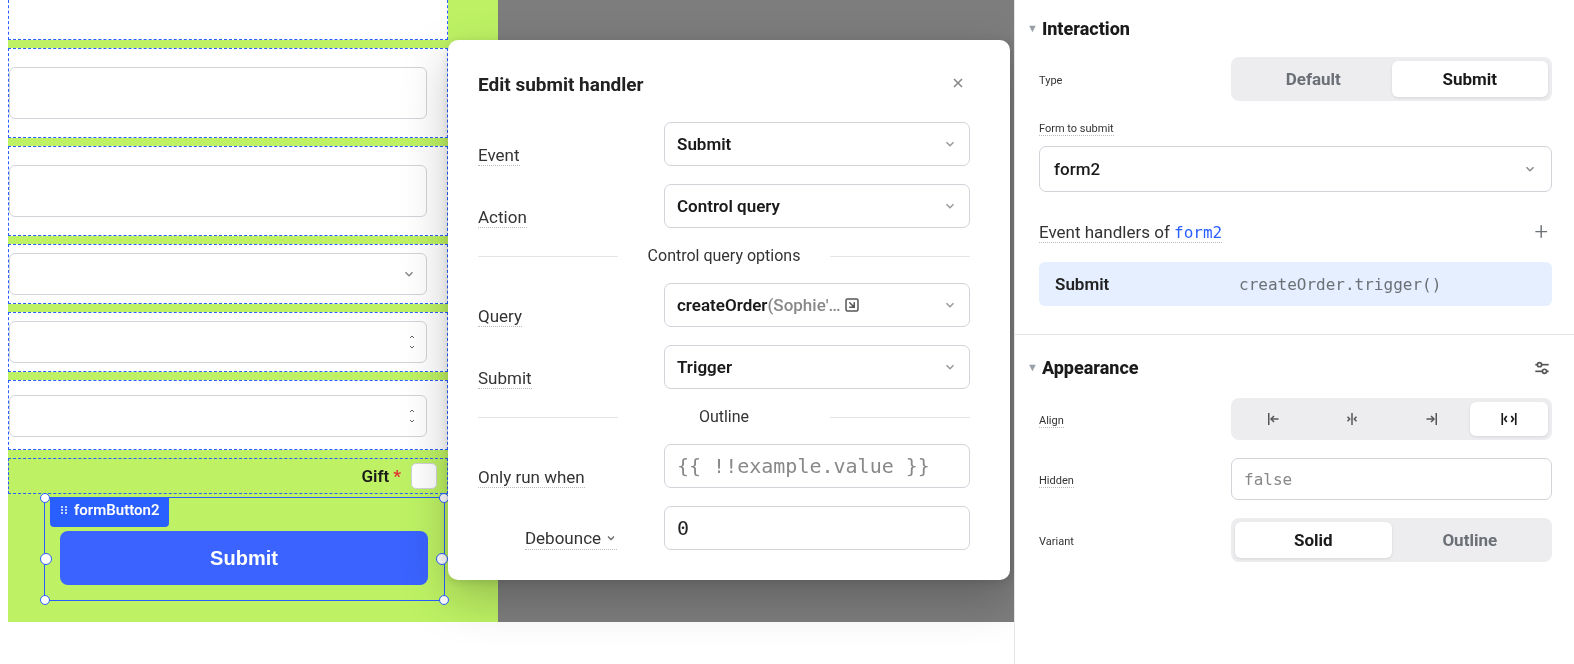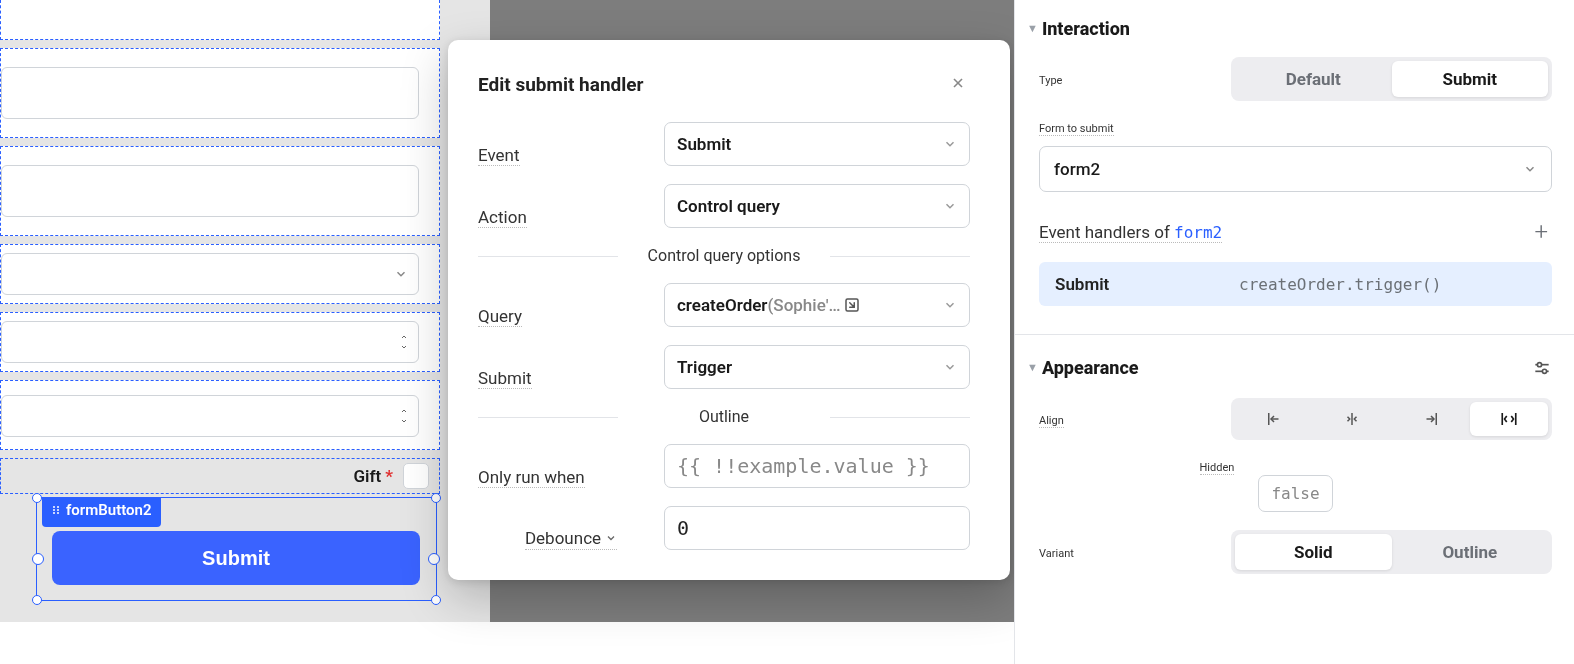--- a/index.html
+++ b/index.html
@@ -26,25 +26,25 @@
   .canvas-grey {
     position: absolute;
     left: 490px;
     top: 0;
     width: 524px;
     height: 622px;
     background: #7d7d7d;
   }
   .form-area {
     position: absolute;
-    left: 0;
+    left: 8px;
     top: 0;
     width: 490px;
     height: 622px;
-    background: #e5e5e5;
+    background: #bef264;
   }
   .dashed-box {
     border: 1px dashed #2a5fff;
     background: #fff;
     position: absolute;
   }
   .field-outline {
     border: 1px solid #d0d4d9;
     border-radius: 6px;
     background: #fff;
@@ -637,21 +637,21 @@
         <svg width="22" height="18" viewBox="0 0 24 24" fill="none" stroke="currentColor" stroke-width="2.2">
             <line x1="3" y1="4" x2="3" y2="20"></line>
             <line x1="21" y1="4" x2="21" y2="20"></line>
             <polyline points="9 8 6 12 9 16"></polyline>
             <polyline points="15 8 18 12 15 16"></polyline>
           </svg>
       </div>
     </div>
   </div>
 
-  <div class="prop-row" style="padding-left:12px;flex-direction:column;">
+  <div class="prop-row" style="padding-left:12px;">
     <div class="prop-label-wrap"><span class="prop-label dotted">Hidden</span></div>
     <div class="code-box">false</div>
   </div>
 
   <div class="prop-row" style="padding-left:12px;margin-bottom:8px;">
     <div class="prop-label-wrap"><span class="prop-label">Variant</span></div>
     <div class="seg-control">
       <div class="seg-item active">Solid</div>
       <div class="seg-item">Outline</div>
     </div>

